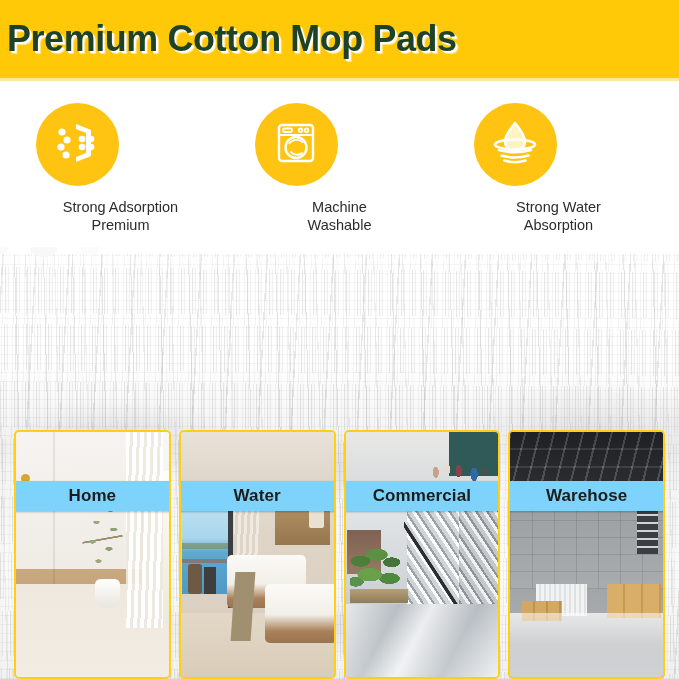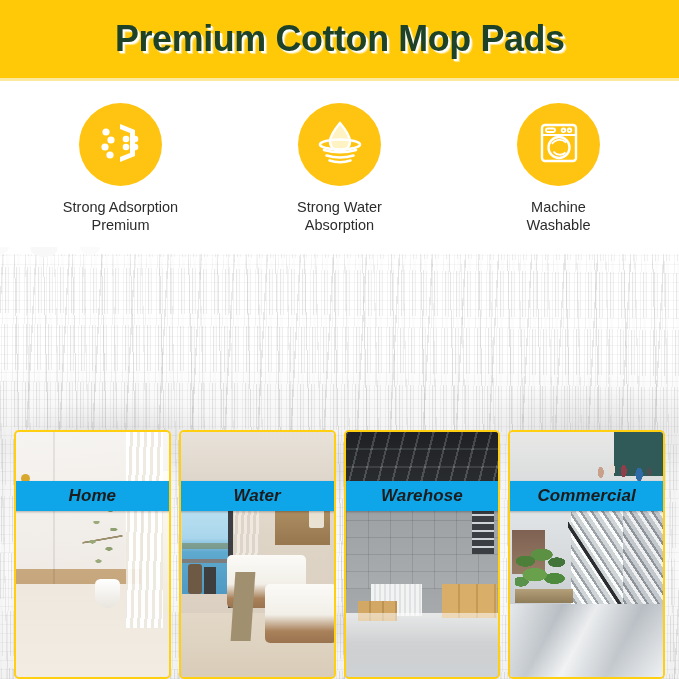--- a/index.html
+++ b/index.html
@@ -11,21 +11,21 @@
     position:relative;
     width:679px;height:679px;
     overflow:hidden;
     background:#ffffff;
   }
 
   
   .banner{
     position:absolute;left:0;top:0;width:679px;height:78px;
     background:#ffc907;
-    display:flex;align-items:center;justify-content:center;
+    display:flex;align-items:center;
   }
   .banner-title{
     font-family:"Liberation Sans", sans-serif;
     font-weight:bold;
     font-size:37px;
     letter-spacing:-0.4px;
     color:#1e4228;
     transform:scaleX(0.97);
     text-shadow:2px 2px 0 rgba(255,255,255,0.95), 3px 3px 1px rgba(255,255,255,0.55);
     white-space:nowrap;
@@ -36,21 +36,21 @@
   }
 
   
   .features{
     position:absolute;left:0;top:86px;width:679px;height:150px;
     display:flex;align-items:flex-start;justify-content:center;
     gap:49px;
   }
   .feature{
     width:170px;
-    display:flex;flex-direction:column;align-items:center;
+    display:flex;flex-direction:column;
   }
   .feature-badge{
     width:83px;height:83px;border-radius:50%;
     background:#ffc412;
     display:flex;align-items:center;justify-content:center;
     margin-top:17px;
   }
   .feature-label{
     margin-top:12px;
     text-align:center;
@@ -148,29 +148,28 @@
     border-radius:5px;
     overflow:hidden;
     background:#ddd;
   }
   .panel-photo{
     position:absolute;inset:0;
   }
   .panel-label{
     position:absolute;left:-3px;right:-3px;top:49px;
     height:30px;
-    background:#0ea5e9;
+    background:#7dd3fc;
     display:flex;align-items:center;justify-content:center;
     color:#1c1c1c;
     font-weight:bold;
     font-size:17px;
     letter-spacing:0.1px;
     z-index:5;
     box-shadow:0 1px 2px rgba(0,0,0,0.28);
-    font-style:italic;
   }
 
   
   .ph-home{
     background:
       
       linear-gradient(180deg, rgba(0,0,0,0) 62%, #efe8de 62%, #f3ece2 100%),
       
       linear-gradient(180deg, rgba(0,0,0,0) 56%, #c8a87f 56%, #bb9a72 100%),
       
@@ -428,53 +427,53 @@
       </div>
       <div class="feature-label">
         <span>Strong Adsorption</span><br>
         <span>Premium</span>
       </div>
     </div>
 
     <div class="feature">
       <div class="feature-badge">
         <span>
-          <svg width="54" height="54" viewBox="0 0 54 54" aria-hidden="true">
-            <path d="M27 7 C27 7 17 19 17 25.5 C17 31 21.5 35 27 35 C32.5 35 37 31 37 25.5 C37 19 27 7 27 7 Z" fill="#fff3c4" stroke="#ffffff" stroke-width="2.4"></path>
-            <ellipse cx="27" cy="28.5" rx="20" ry="5" fill="none" stroke="#ffffff" stroke-width="2.6"></ellipse>
-            <path d="M11 34 Q27 38.5 43 34" fill="none" stroke="#ffffff" stroke-width="2.6" stroke-linecap="round"></path>
-            <path d="M13.5 39.5 Q27 43.5 40.5 39.5" fill="none" stroke="#ffffff" stroke-width="2.6" stroke-linecap="round"></path>
-            <path d="M16.5 44.5 Q27 48 37.5 44.5" fill="none" stroke="#ffffff" stroke-width="2.6" stroke-linecap="round"></path>
-          </svg>
-        </span>
-      </div>
-      <div class="feature-label">
-        <span>Strong Water</span><br>
-        <span>Absorption</span>
-      </div>
-    </div>
-
-    <div class="feature">
-      <div class="feature-badge">
-        <span>
           <svg width="52" height="52" viewBox="0 0 52 52" aria-hidden="true">
             <rect x="9" y="8" width="34" height="36" rx="3" fill="none" stroke="#ffffff" stroke-width="2.4"></rect>
             <line x1="9" y1="18" x2="43" y2="18" stroke="#ffffff" stroke-width="2.2"></line>
             <rect x="13" y="11.5" width="9" height="3.5" rx="1.5" fill="none" stroke="#ffffff" stroke-width="1.8"></rect>
             <circle cx="30.5" cy="13.3" r="1.8" fill="none" stroke="#ffffff" stroke-width="1.8"></circle>
             <circle cx="36.5" cy="13.3" r="1.8" fill="none" stroke="#ffffff" stroke-width="1.8"></circle>
             <circle cx="26" cy="30.5" r="10.5" fill="none" stroke="#ffffff" stroke-width="2.4"></circle>
             <path d="M19 27 A9 9 0 0 1 33 25.5" fill="none" stroke="#ffffff" stroke-width="1.8"></path>
             <path d="M20.5 34.5 A8 8 0 0 0 32.5 35.5" fill="none" stroke="#ffffff" stroke-width="1.8"></path>
           </svg>
         </span>
       </div>
       <div class="feature-label">
         <span>Machine</span><br>
         <span>Washable</span>
+      </div>
+    </div>
+
+    <div class="feature">
+      <div class="feature-badge">
+        <span>
+          <svg width="54" height="54" viewBox="0 0 54 54" aria-hidden="true">
+            <path d="M27 7 C27 7 17 19 17 25.5 C17 31 21.5 35 27 35 C32.5 35 37 31 37 25.5 C37 19 27 7 27 7 Z" fill="#fff3c4" stroke="#ffffff" stroke-width="2.4"></path>
+            <ellipse cx="27" cy="28.5" rx="20" ry="5" fill="none" stroke="#ffffff" stroke-width="2.6"></ellipse>
+            <path d="M11 34 Q27 38.5 43 34" fill="none" stroke="#ffffff" stroke-width="2.6" stroke-linecap="round"></path>
+            <path d="M13.5 39.5 Q27 43.5 40.5 39.5" fill="none" stroke="#ffffff" stroke-width="2.6" stroke-linecap="round"></path>
+            <path d="M16.5 44.5 Q27 48 37.5 44.5" fill="none" stroke="#ffffff" stroke-width="2.6" stroke-linecap="round"></path>
+          </svg>
+        </span>
+      </div>
+      <div class="feature-label">
+        <span>Strong Water</span><br>
+        <span>Absorption</span>
       </div>
     </div>
 
   </div>
 
   <div class="fiber-area">
     <div class="fiber-top-edge"></div>
     <div class="fiber-layer strands-a"></div>
     <div class="fiber-layer strands-b"></div>
     <div class="fiber-layer strands-c"></div>
@@ -508,43 +507,43 @@
         <div class="hotel-headboard"></div>
         <div class="hotel-lamp"></div>
         <div class="hotel-bed1"></div>
         <div class="hotel-runner"></div>
         <div class="hotel-bed2"></div>
       </div>
       <div class="panel-label">Water</div>
     </div>
 
     <div class="panel">
-      <div class="panel-photo ph-wh">
-        <div class="wh-truss"></div>
-        <div class="wh-wall"></div>
-        <div class="wh-window"></div>
-        <div class="wh-container"></div>
-        <div class="wh-boxes-r"></div>
-        <div class="wh-boxes-l"></div>
-        <div class="wh-floor-sheen"></div>
-      </div>
-      <div class="panel-label">Warehose</div>
-    </div>
-
-    <div class="panel">
       <div class="panel-photo ph-com">
         <div class="com-top"></div>
         <div class="com-top-teal"></div>
         <div class="com-people"></div>
         <div class="com-shop"></div>
         <div class="com-esc-2"></div>
         <div class="com-esc-1"></div>
         <div class="com-esc-rail"></div>
         <div class="com-plants"></div>
         <div class="com-planter"></div>
         <div class="com-marble"></div>
       </div>
       <div class="panel-label">Commercial</div>
     </div>
 
+    <div class="panel">
+      <div class="panel-photo ph-wh">
+        <div class="wh-truss"></div>
+        <div class="wh-wall"></div>
+        <div class="wh-window"></div>
+        <div class="wh-container"></div>
+        <div class="wh-boxes-r"></div>
+        <div class="wh-boxes-l"></div>
+        <div class="wh-floor-sheen"></div>
+      </div>
+      <div class="panel-label">Warehose</div>
+    </div>
+
   </div>
 
 </div>
 
 </body></html>

